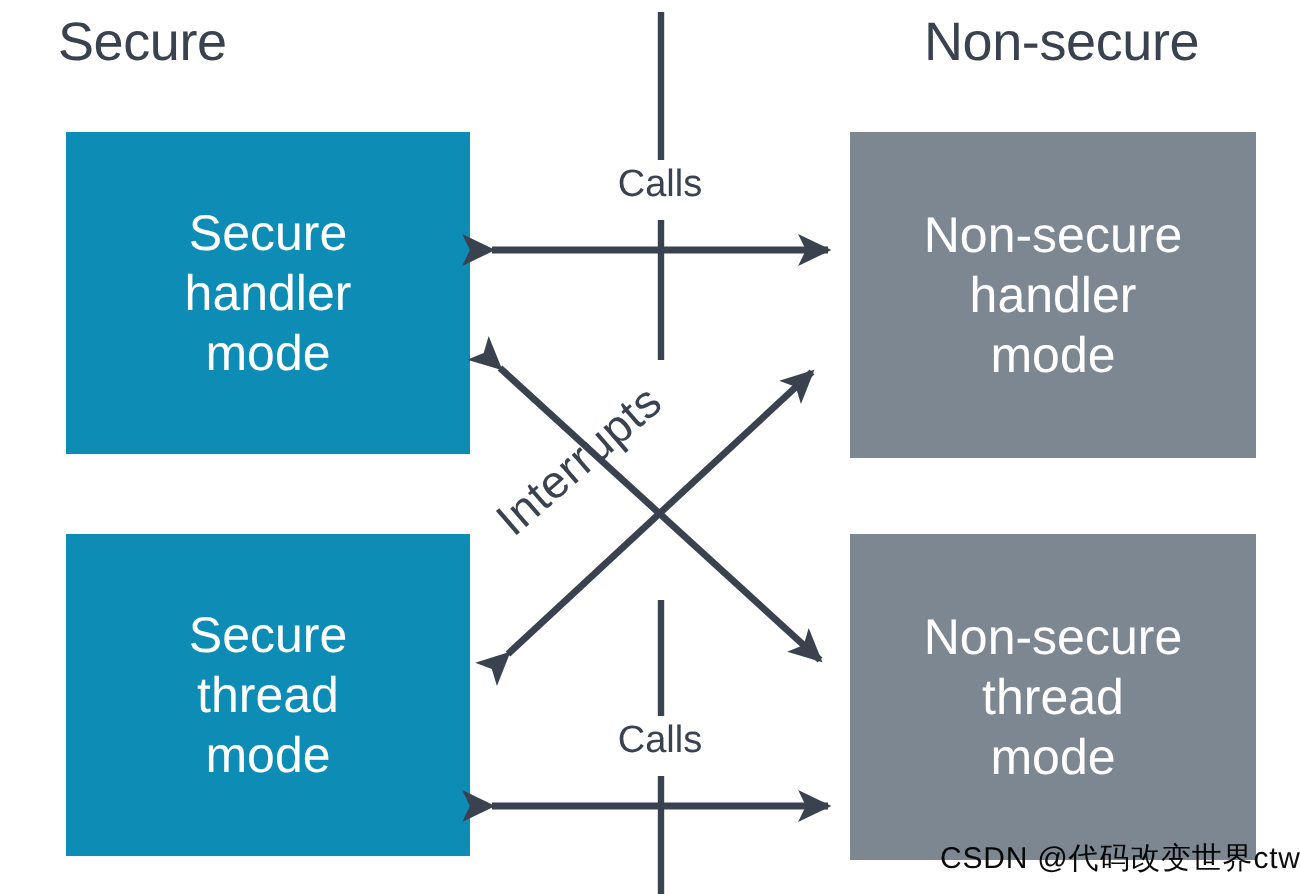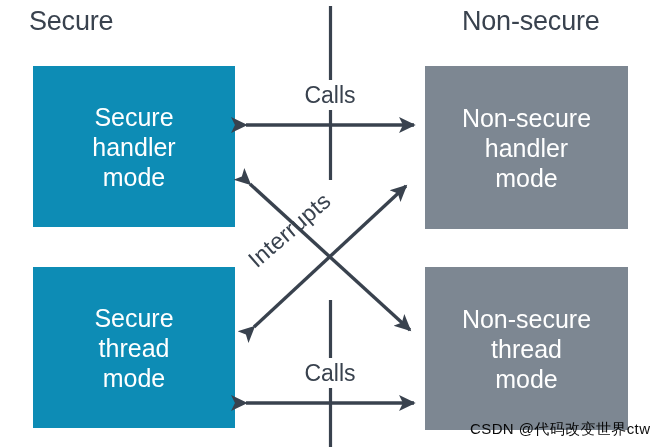--- a/index.html
+++ b/index.html
@@ -46,21 +46,21 @@
   .secure-box { background: #0d8cb5; }
   .nonsecure-box { background: #7d8792; }
 
   #box-secure-handler    { left: 33px;  top: 66px;  width: 202px; height: 161px; }
   #box-secure-thread     { left: 33px;  top: 267px; width: 202px; height: 161px; }
   #box-nonsecure-handler { left: 425px; top: 66px;  width: 203px; height: 163px; }
   #box-nonsecure-thread  { left: 425px; top: 267px; width: 203px; height: 163px; }
 
   .calls-label {
     position: absolute;
-    font-size: 23px;
+    font-size: 19px;
     color: #39424e;
     white-space: nowrap;
     text-align: center;
   }
   #calls-top    { left: 260px; top: 82px;  width: 140px; }
   #calls-bottom { left: 260px; top: 360px; width: 140px; }
 
   #svg-layer {
     position: absolute;
     left: 0; top: 0;

